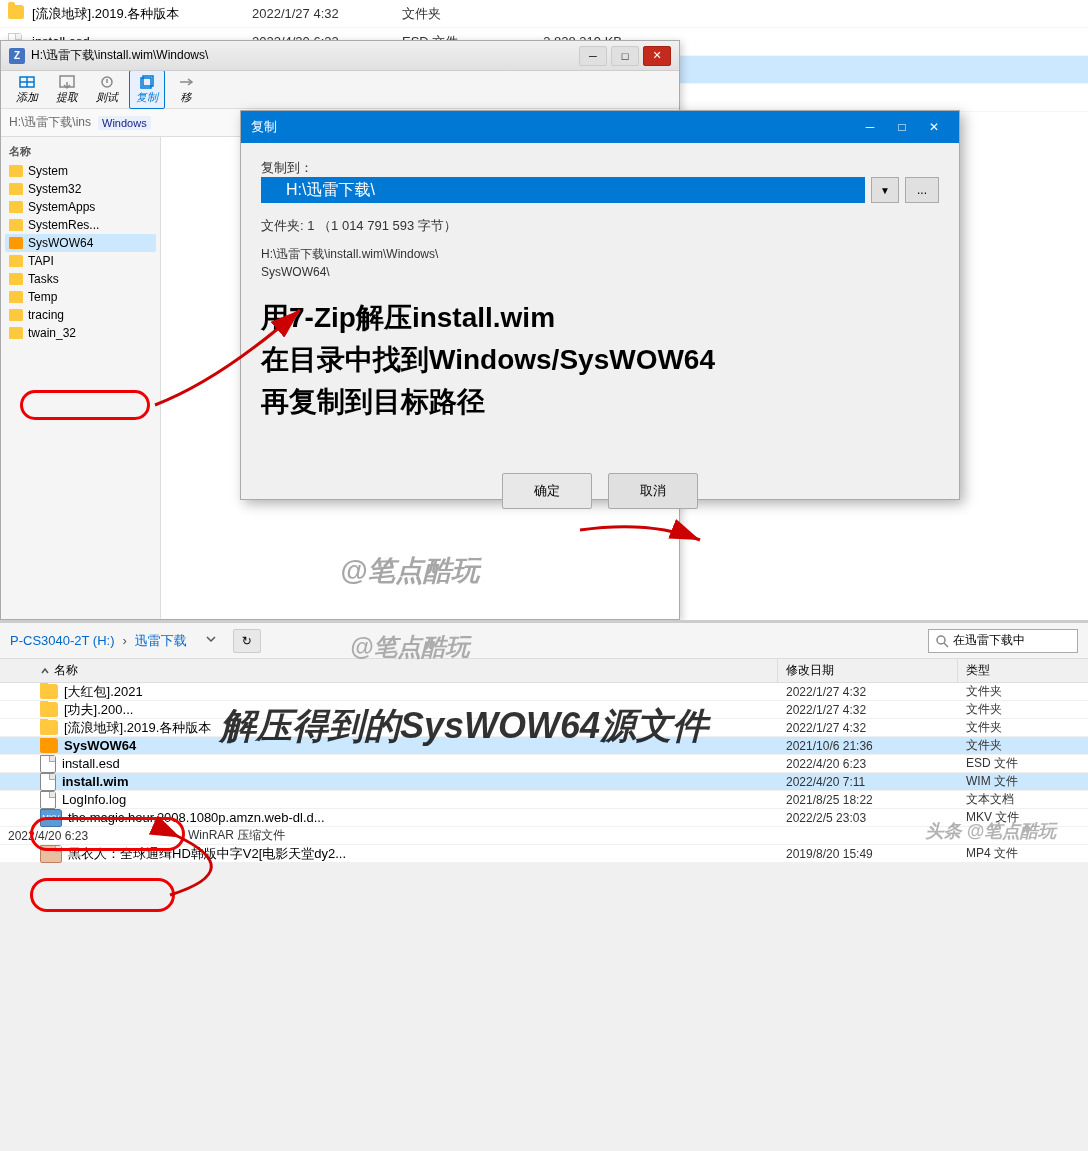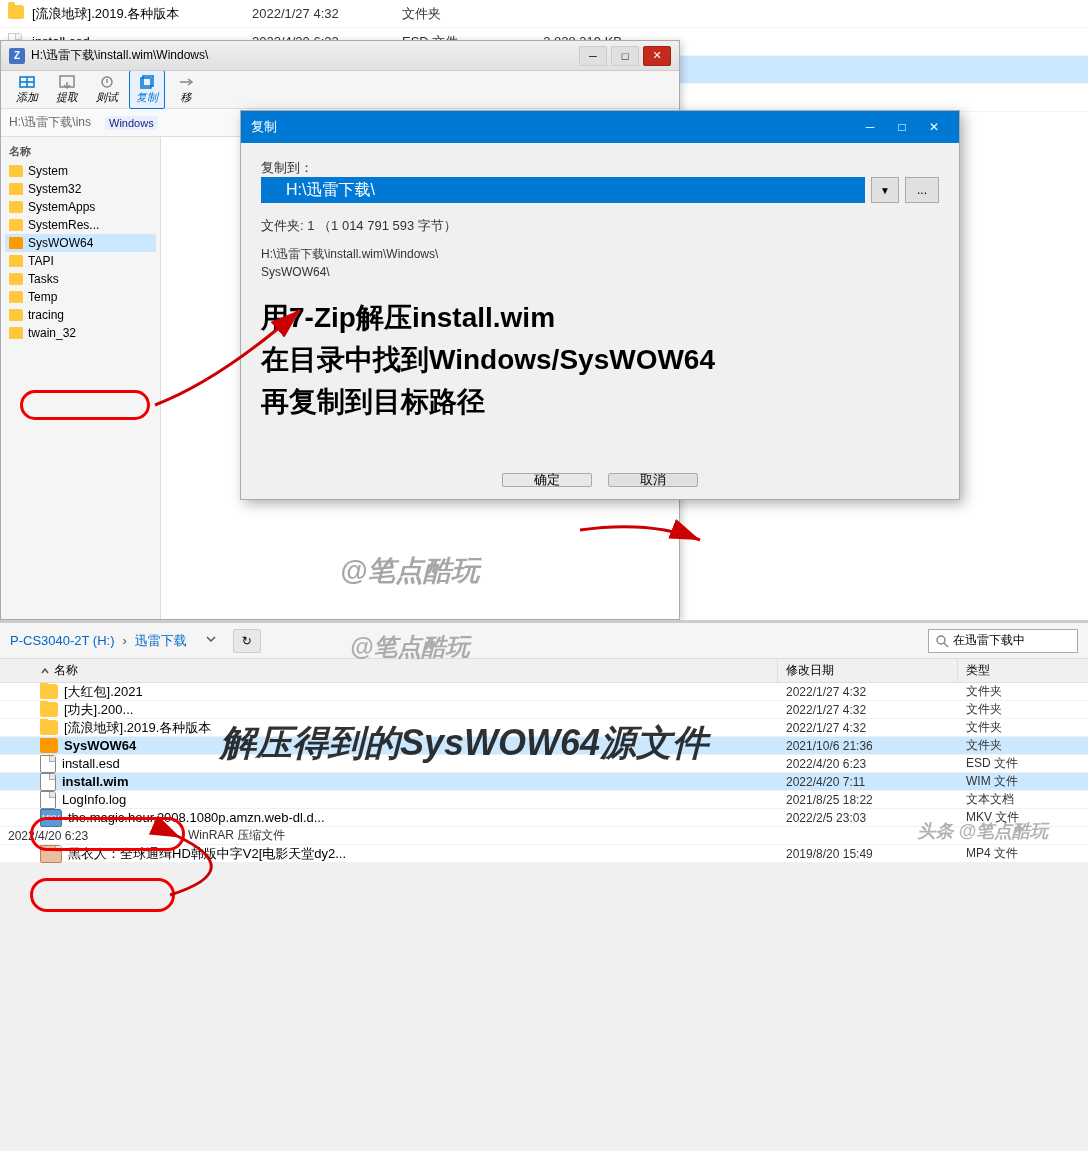--- a/index.html
+++ b/index.html
@@ -149,21 +149,21 @@
 
     .explorer-address {
       height: 28px;
       background: #f9f9f9;
       border-bottom: 1px solid #ddd;
       display: flex;
       align-items: center;
       padding: 0 8px;
       font-size: 12px;
     }
-    .address-label { color: #666; margin-right: 14px; }
+    .address-label { color: #666; margin-right: 7px; }
     .address-folder {
       background: #e8f0fe;
       padding: 1px 4px;
       border-radius: 2px;
       font-size: 11px;
       color: #1a237e;
     }
 
     .explorer-main {
       display: flex;
@@ -313,21 +313,21 @@
       z-index: 45;
     }
 
     .dialog-buttons {
       display: flex;
       justify-content: center;
       gap: 16px;
       margin-top: 50px;
     }
     .dialog-btn {
-      width: 90px; height: 14px;
+      width: 90px; height: 36px;
       background: #e0e0e0;
       border: 1px solid #aaa;
       display: flex; align-items: center; justify-content: center;
       cursor: pointer;
       font-size: 13px;
       border-radius: 2px;
     }
     .dialog-btn.primary { background: #e8e8e8; }
 
     
@@ -806,34 +806,34 @@
           <span class="file-ico" style="background:#e8c0a0; border-color:#c08060; width:22px; height:18px;"></span>
           <span>黑衣人：全球通缉HD韩版中字V2[电影天堂dy2...</span>
         </div>
         <div class="bfr-date">2019/8/20 15:49</div>
         <div class="bfr-type">MP4 文件</div>
       </div>
 
     </div>
   </div>
 
-  <div class="bottom-annotation" style="top: 99px; left: 220px; font-size: 36px; color: #000; font-style: italic; font-weight: bold; opacity: 0.8; white-space: nowrap;">
+  <div class="bottom-annotation" style="top: 82px; left: 220px; font-size: 36px; color: #000; font-style: italic; font-weight: bold; opacity: 0.8; white-space: nowrap;">
     解压得到的SysWOW64源文件
   </div>
 
   <div class="oval-red" style="left: 30px; top: 197px; width: 155px; height: 34px; border-radius: 17px; border-width: 3px;"></div>
 
   <div class="oval-red" style="left: 30px; top: 258px; width: 145px; height: 34px; border-radius: 17px; border-width: 3px;"></div>
 
   <svg style="position:absolute; top:0; left:0; width:350px; height:350px; pointer-events:none; z-index:45;">
     <defs>
       <marker id="arrowhead3" markerWidth="10" markerHeight="7" refX="2" refY="3.5" orient="auto">
         <polygon points="10 0, 0 3.5, 10 7" fill="#cc0000"></polygon>
       </marker>
     </defs>
     <path d="M 170 275 Q 250 250 175 215" stroke="#cc0000" stroke-width="3" fill="none" marker-end="url(#arrowhead3)"></path>
   </svg>
 
   <div class="bottom-watermark" style="bottom: 200px; left: 350px;">@笔点酷玩</div>
 
-  <div class="bottom-watermark" style="bottom: 20px; right: 40px; font-size: 18px;">头条 @笔点酷玩</div>
+  <div class="bottom-watermark" style="bottom: 20px; right: 32px; font-size: 18px;">头条 @笔点酷玩</div>
 
 </div>
 
 </body></html>

